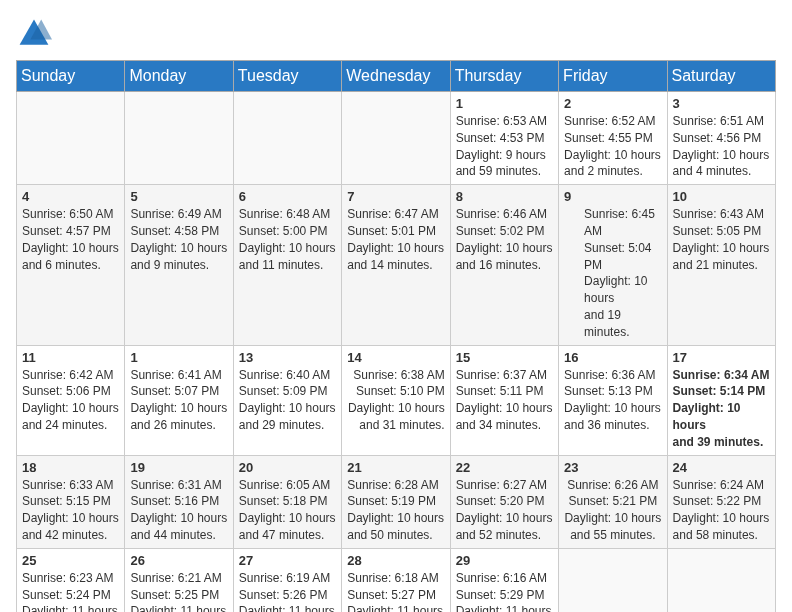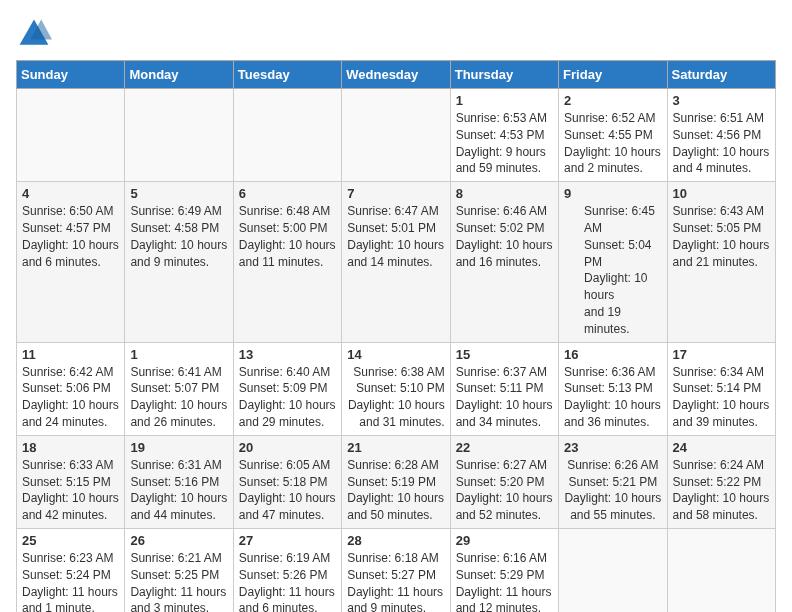--- a/index.html
+++ b/index.html
@@ -56,22 +56,22 @@
       width: 100%;
       border-collapse: collapse;
       table-layout: fixed;
     }
     thead tr {
       background-color: #2979c3;
       color: #fff;
     }
     thead th {
       padding: 6px 4px;
-      font-size: 13px;
-      font-weight: bold;
+      font-size: 16px;
+      font-weight: normal;
       text-align: left;
       border: 1px solid #aaa;
     }
     tbody tr {
       border: 1px solid #ccc;
     }
     tbody td {
       vertical-align: top;
       padding: 4px 5px;
       font-size: 10.5px;
@@ -250,21 +250,21 @@
         </td>
         <td>
           <span class="day-number">16</span>
           <div class="day-info" style="white-space: pre-line;">Sunrise: 6:36 AM
 Sunset: 5:13 PM
 Daylight: 10 hours
 and 36 minutes.</div>
         </td>
         <td>
           <span class="day-number">17</span>
-          <div class="day-info" style="white-space: pre-line;">Sunrise: 6:34 AM
+          <div class="day-info" style="white-space: pre-line; font-weight: bold;">Sunrise: 6:34 AM
 Sunset: 5:14 PM
 Daylight: 10 hours
 and 39 minutes.</div>
         </td>
       </tr>
       <tr class="row-alt">
         <td>
           <span class="day-number">18</span>
           <div class="day-info" style="white-space: pre-line;">Sunrise: 6:33 AM
 Sunset: 5:15 PM

